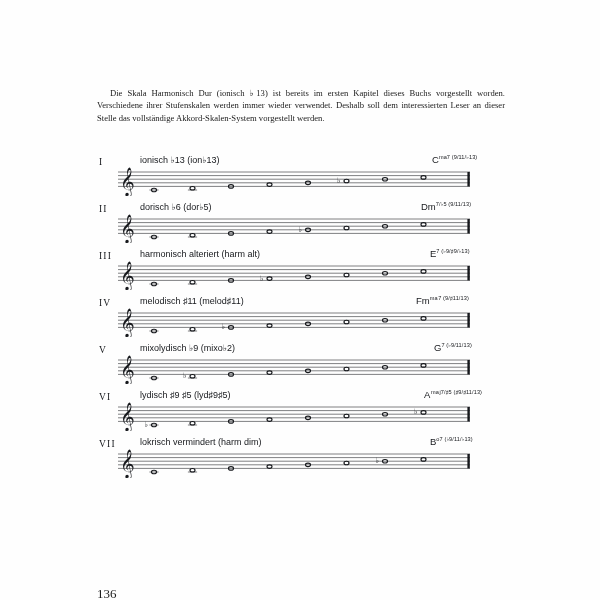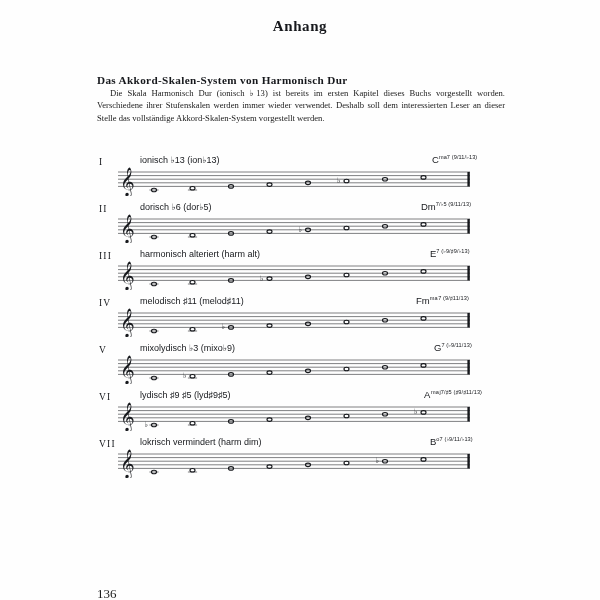--- a/index.html
+++ b/index.html
@@ -127,23 +127,21 @@
     font-family: "Liberation Serif", serif;
     font-size: 13px;
     color: #1a1a1a;
   }
 </style>
 </head>
 <body>
 
 <div class="page">
 
-  <div class="anhang-title">Anhang</div>
-
-  <div class="section-title">Das Akkord-Skalen-System von Harmonisch Dur</div>
+
 
   <div class="intro">Die Skala Harmonisch Dur (ionisch ♭13) ist bereits im ersten  Kapitel dieses Buchs vorgestellt worden. Verschiedene ihrer Stufenskalen werden immer wieder verwendet. Deshalb soll dem interessierten Leser an dieser Stelle das vollständige Akkord-Skalen-System vorgestellt werden.</div>
 
   <div class="systems">
       <div class="system">
         <div class="roman">I</div>
         <div class="scale-name">ionisch ♭13 (ion♭13)</div>
         <div class="chord-symbol" style="left: 432px;"><span>C</span><sup>ma7 (9/11/♭13)</sup></div>
         <div class="staff-wrap">
           <svg width="352" height="30" viewBox="0 0 352 30">
@@ -308,21 +306,21 @@
               <ellipse cx="267" cy="13.2" rx="2.5" ry="1.75" fill="none" stroke="#16181c" stroke-width="1.15"></ellipse>
             </g>
             <g>
               <ellipse cx="305.5" cy="11.4" rx="2.5" ry="1.75" fill="none" stroke="#16181c" stroke-width="1.15"></ellipse>
             </g>
           </svg>
         </div>
       </div>
       <div class="system">
         <div class="roman">V</div>
-        <div class="scale-name">mixolydisch ♭3 (mixo♭9)</div>
+        <div class="scale-name">mixolydisch ♭9 (mixo♭2)</div>
         <div class="chord-symbol" style="left: 434px;"><span>G</span><sup>7 (♭9/11/13)</sup></div>
         <div class="staff-wrap">
           <svg width="352" height="30" viewBox="0 0 352 30">
             <line x1="0" x2="352" y1="6" y2="6" stroke="#16181c" stroke-width="0.55"></line>
             <line x1="0" x2="352" y1="9.6" y2="9.6" stroke="#16181c" stroke-width="0.55"></line>
             <line x1="0" x2="352" y1="13.2" y2="13.2" stroke="#16181c" stroke-width="0.55"></line>
             <line x1="0" x2="352" y1="16.8" y2="16.8" stroke="#16181c" stroke-width="0.55"></line>
             <line x1="0" x2="352" y1="20.4" y2="20.4" stroke="#16181c" stroke-width="0.55"></line>
             <text x="2" y="23.599999999999998" font-size="25" font-family="&quot;DejaVu Sans&quot;, sans-serif" fill="#16181c">𝄞</text>
             <rect x="349.4" y="6" width="2.4" height="14.4" fill="#16181c"></rect>

